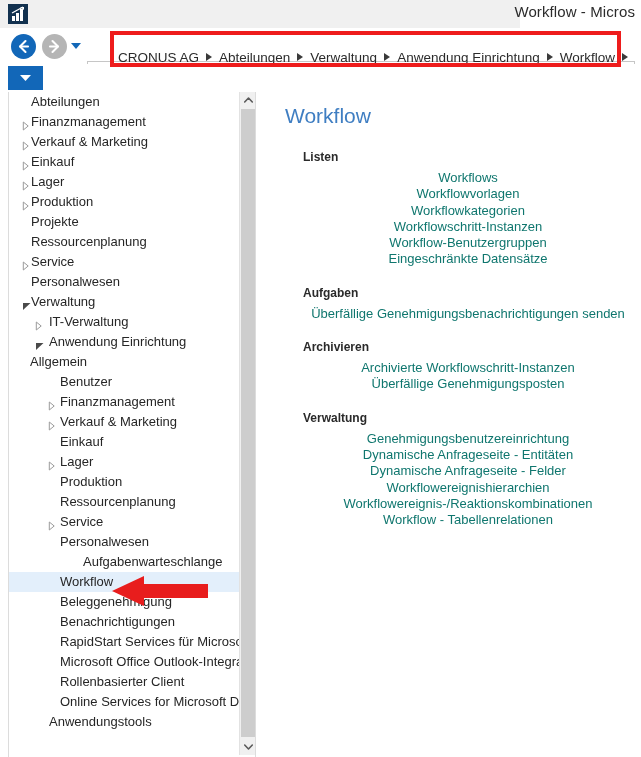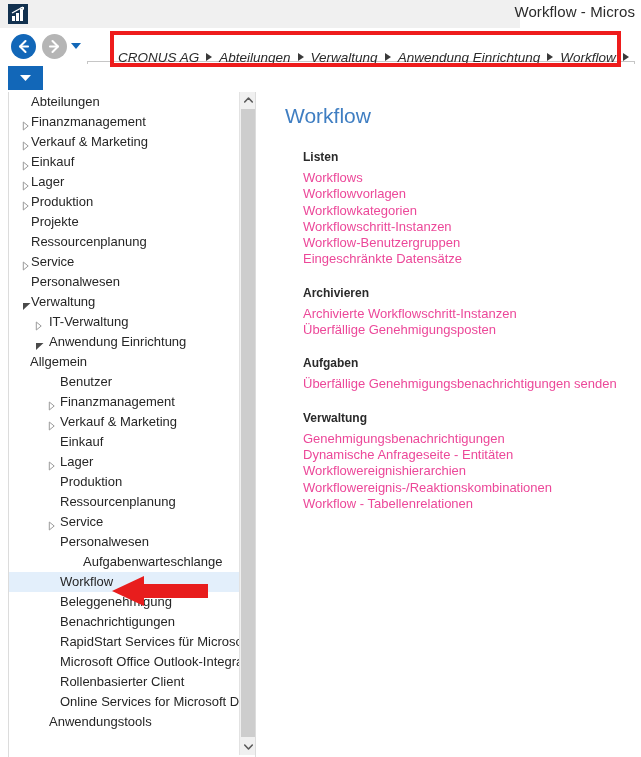--- a/index.html
+++ b/index.html
@@ -79,21 +79,20 @@
     z-index: 6;
     pointer-events: none;
   }
 
   
   .breadcrumb {
     position: absolute; left: 118px; top: 36px;
     height: 42px;
     display: flex; align-items: center;
     z-index: 5;
-    font-style: italic;
   }
   .crumb {
     font-size: 13.5px;
     color: #2b2b2b;
     white-space: nowrap;
   }
   .crumb-sep {
     margin: 0 7px;
     width: 0; height: 0;
     border-top: 4.5px solid transparent;
@@ -185,24 +184,25 @@
   .group-title {
     font-size: 12px;
     font-weight: bold;
     color: #2a2a2a;
     margin: 0 0 2px 0;
     line-height: 22px;
     white-space: nowrap;
   }
   .group-link {
     font-size: 13px;
-    color: #ec4899;
+    color: #0f766e;
     line-height: 16.3px;
     white-space: nowrap;
     cursor: pointer;
+    text-align: center;
   }
 
   
   .red-arrow {
     position: absolute; left: 110px; top: 573px;
     width: 100px; height: 36px;
     z-index: 20;
     pointer-events: none;
   }
 </style>
@@ -427,32 +427,33 @@
           <div class="group">
             <div class="group-title">Listen</div>
             <div class="group-link">Workflows</div>
             <div class="group-link">Workflowvorlagen</div>
             <div class="group-link">Workflowkategorien</div>
             <div class="group-link">Workflowschritt-Instanzen</div>
             <div class="group-link">Workflow-Benutzergruppen</div>
             <div class="group-link">Eingeschränkte Datensätze</div>
           </div>
           <div class="group">
+            <div class="group-title">Aufgaben</div>
+            <div class="group-link">Überfällige Genehmigungsbenachrichtigungen senden</div>
+          </div>
+          <div class="group">
             <div class="group-title">Archivieren</div>
             <div class="group-link">Archivierte Workflowschritt-Instanzen</div>
             <div class="group-link">Überfällige Genehmigungsposten</div>
           </div>
           <div class="group">
-            <div class="group-title">Aufgaben</div>
-            <div class="group-link">Überfällige Genehmigungsbenachrichtigungen senden</div>
-          </div>
-          <div class="group">
             <div class="group-title">Verwaltung</div>
-            <div class="group-link">Genehmigungsbenachrichtigungen</div>
+            <div class="group-link">Genehmigungsbenutzereinrichtung</div>
             <div class="group-link">Dynamische Anfrageseite - Entitäten</div>
+            <div class="group-link">Dynamische Anfrageseite - Felder</div>
             <div class="group-link">Workflowereignishierarchien</div>
             <div class="group-link">Workflowereignis-/Reaktionskombinationen</div>
             <div class="group-link">Workflow - Tabellenrelationen</div>
           </div>
         </div>
     </div>
   </div>
 
   <div class="red-arrow">
     <svg width="100" height="36" viewBox="0 0 100 36">

